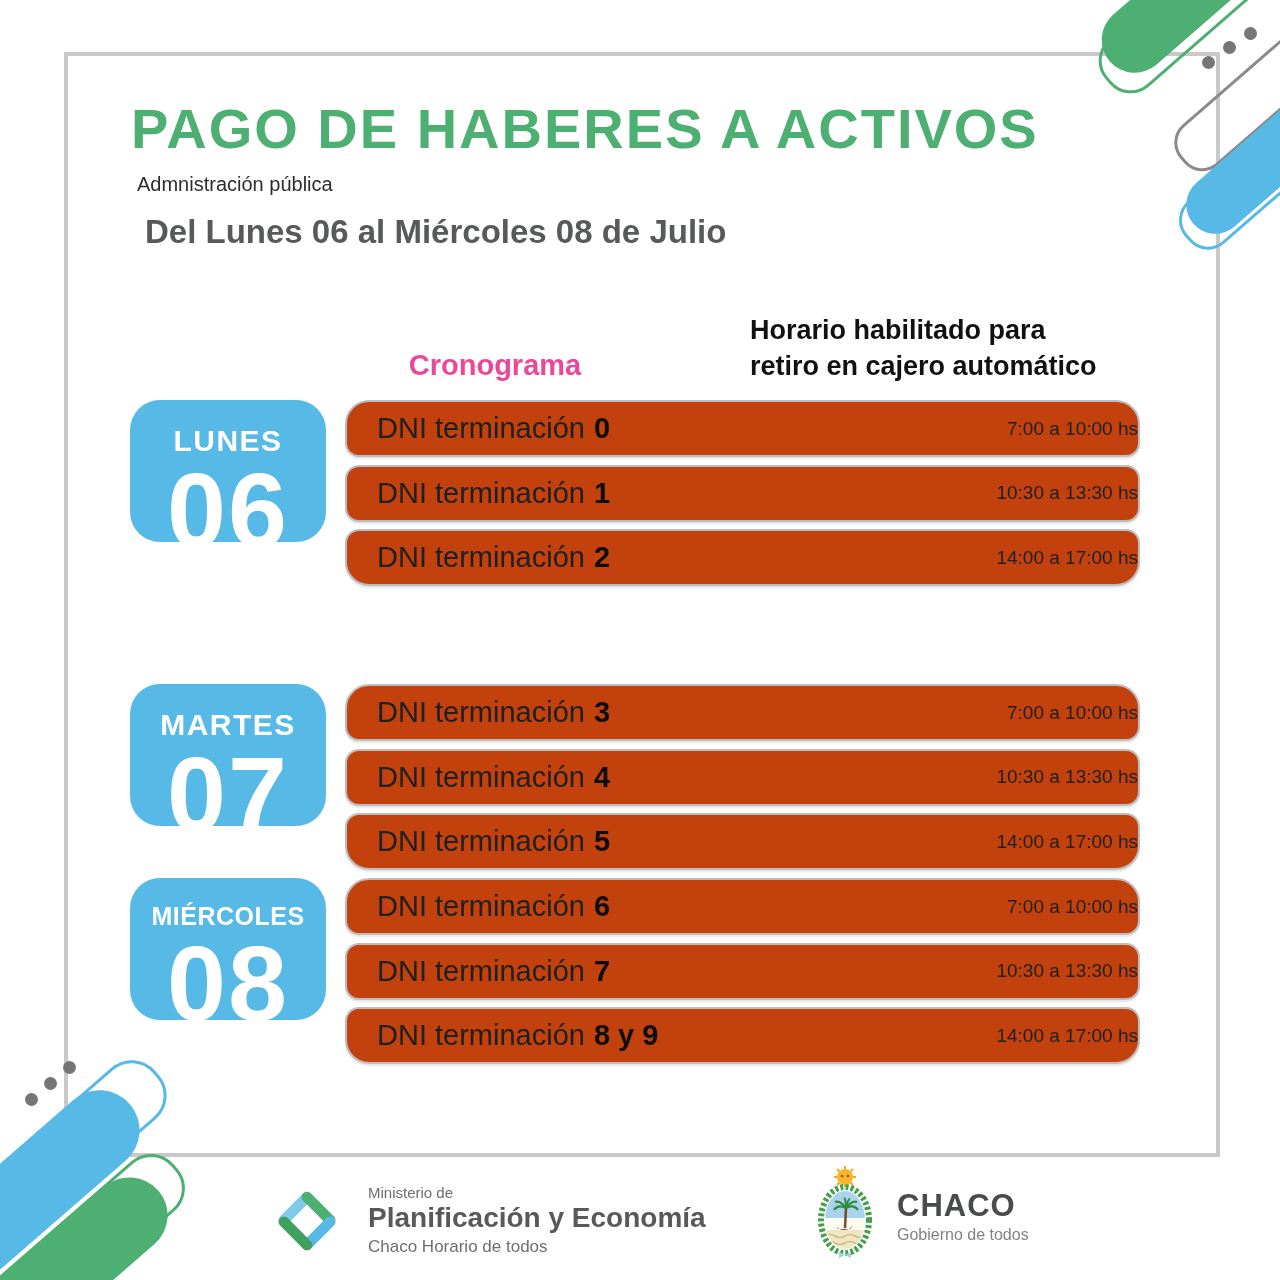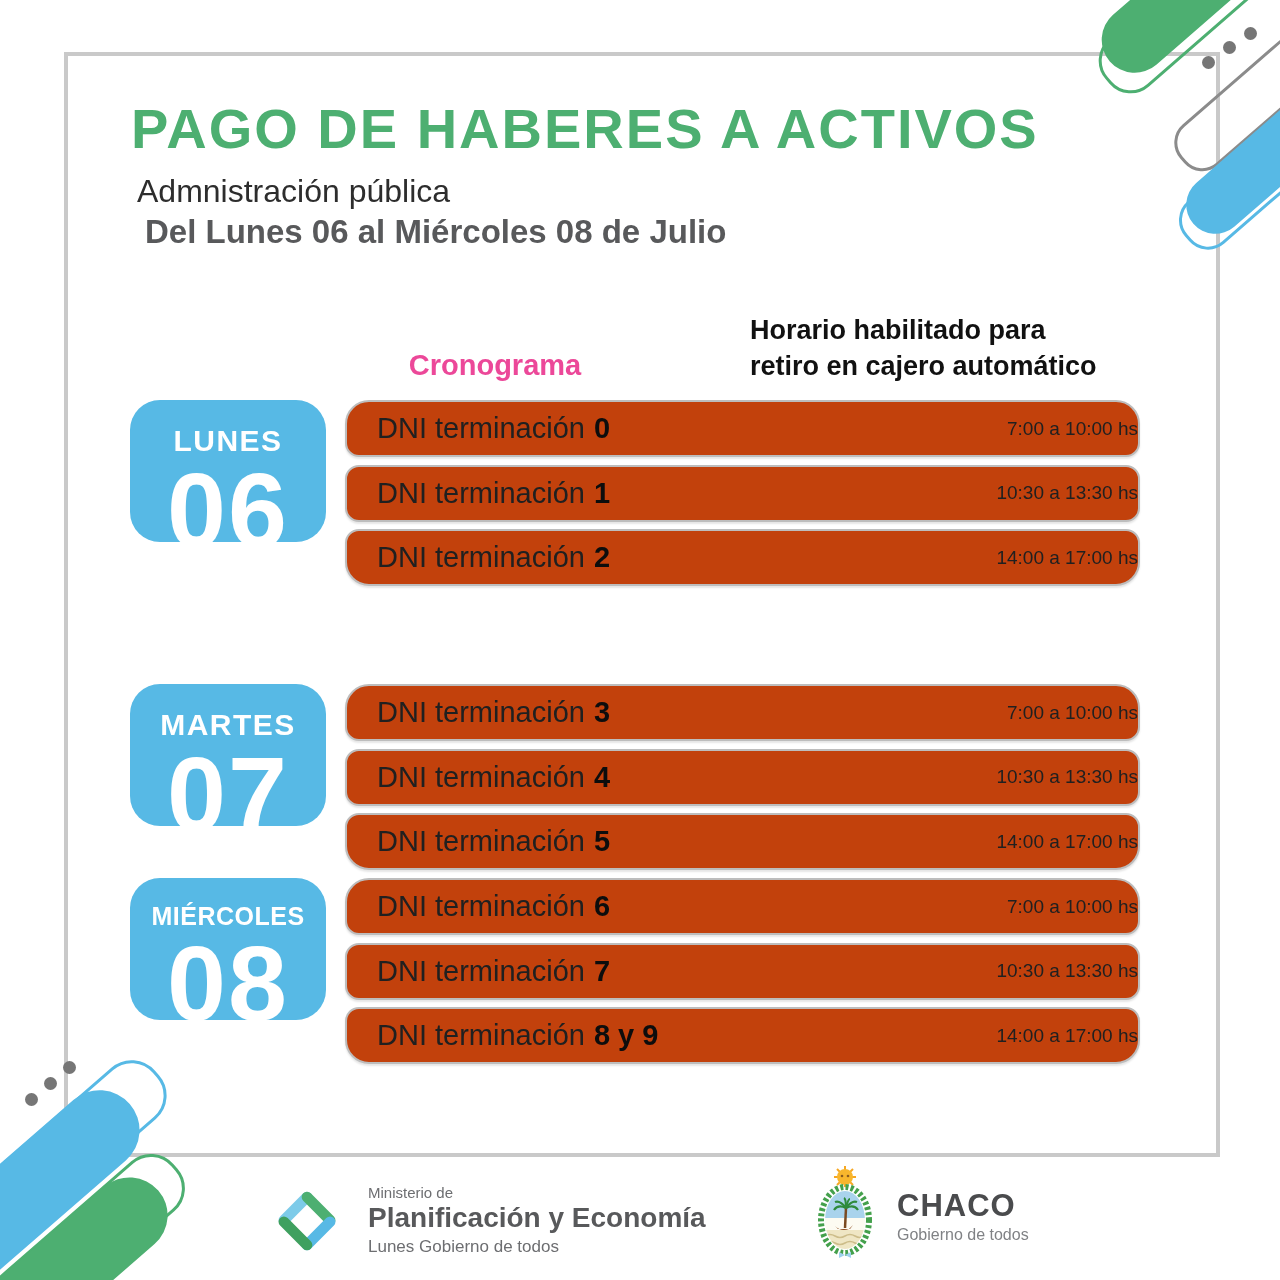--- a/index.html
+++ b/index.html
@@ -15,21 +15,21 @@
   .pill{position:absolute;z-index:2;}
   .pill-fill-green{background:var(--green);}
   .pill-fill-blue{background:var(--blue);}
   .pill-line-green{border:3px solid var(--green);background:transparent;}
   .pill-line-blue{border:3px solid var(--blue);background:transparent;}
   .pill-line-gray{border:3px solid #8b8b8b;background:transparent;}
   .dot{position:absolute;width:13px;height:13px;border-radius:50%;background:var(--dot);z-index:2;}
   
   .title{position:absolute;left:131px;top:96px;z-index:3;
     font-size:56px;font-weight:900;letter-spacing:2px;color:var(--green);white-space:nowrap;}
-  .subtitle{position:absolute;left:137px;top:173px;z-index:3;font-size:32px;color:#2d2d2d;}
+  .subtitle{position:absolute;left:137px;top:173px;z-index:3;font-size:20px;color:#2d2d2d;}
   .date-range{position:absolute;left:145px;top:213px;z-index:3;font-size:33px;font-weight:bold;color:var(--gray-text);}
   
   .col-head-1{position:absolute;left:345px;top:349px;width:300px;z-index:3;text-align:center;
     font-size:29px;font-weight:bold;color:#ec4899;}
   .col-head-2{position:absolute;left:750px;top:312px;width:410px;z-index:3;
     font-size:27px;font-weight:bold;color:#111;line-height:36px;}
   
   .group{position:absolute;left:130px;width:1010px;height:186px;z-index:3;}
   .day-box{position:absolute;left:0;top:0;width:196px;height:142px;background:var(--blue);
     border-radius:30px;color:#fff;text-align:center;}
@@ -159,21 +159,21 @@
       <g fill="none" stroke-width="13" stroke-linecap="round">
         <path d="M40 11 L12 39" stroke="#7dcbe9"></path>
         <path d="M40 11 L68 39" stroke="#4daf71"></path>
         <path d="M68 41 L40 69" stroke="#57b9e5"></path>
         <path d="M12 41 L40 69" stroke="#3fa05f"></path>
       </g>
     </svg>
     <div class="ministry-text">
       <div class="ministry-l1">Ministerio de</div>
       <div class="ministry-l2">Planificación y Economía</div>
-      <div class="ministry-l3">Lunes Gobierno de todos</div>
+      <div class="ministry-l3">Chaco Horario de todos</div>
     </div>
   </div>
 
   <div class="footer-right">
     <svg width="60" height="96" viewBox="0 0 60 96">
 
       <g stroke="#f6a723" stroke-width="2">
         <line x1="30" y1="0" x2="30" y2="22"></line>
           <line x1="19" y1="11" x2="41" y2="11"></line>
         <line x1="22" y1="3" x2="38" y2="19"></line>

